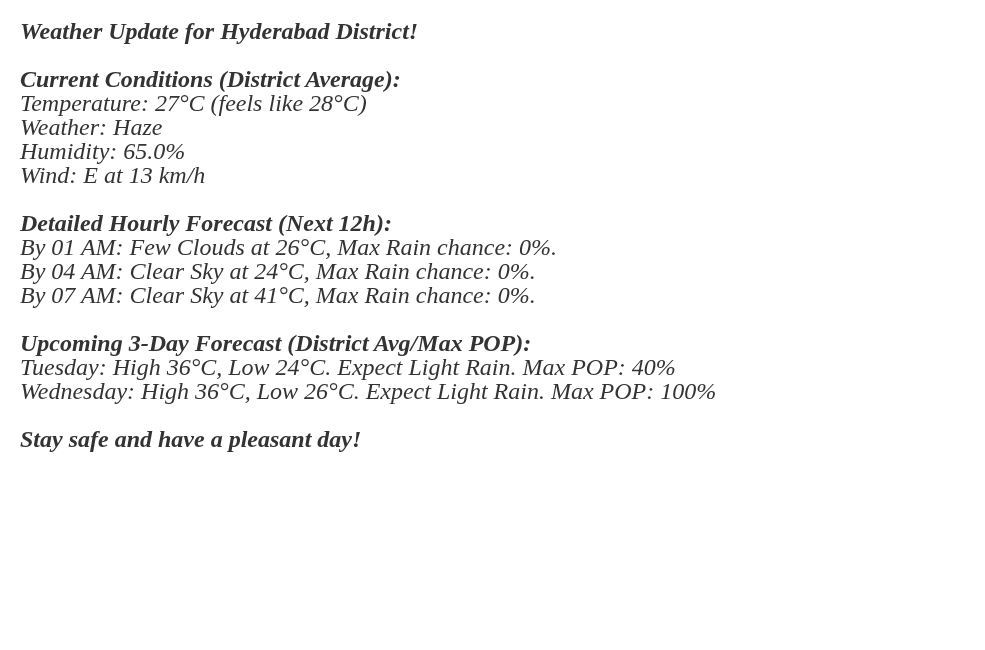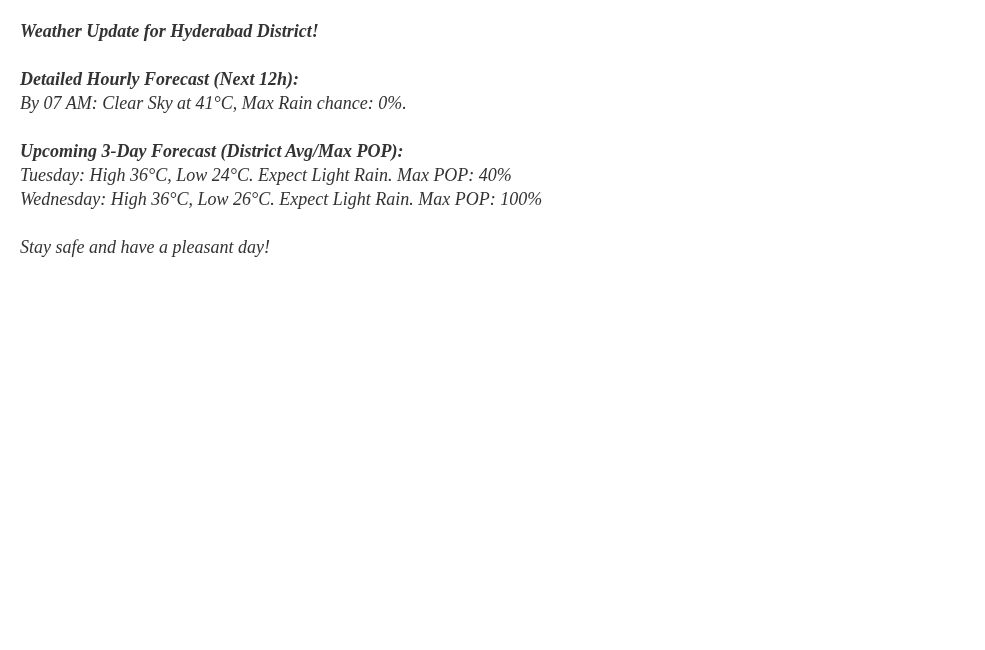--- a/index.html
+++ b/index.html
@@ -6,42 +6,51 @@
   html, body {
     width: 985px;
     height: 650px;
     background: #ffffff;
     overflow: hidden;
   }
   .report {
     padding: 19px 36px 0 20px;
     font-family: "Liberation Serif", "DejaVu Serif", serif;
     font-style: italic;
-    font-size: 18px;
+    font-size: 24px;
     line-height: 24px;
     color: #333333;
   }
   .section { margin-bottom: 24px; }
-  .section:last-child { margin-bottom: 0; }
+  .section:last-child { margin-bottom: 0; font-weight: bold; }
   .line { white-space: pre; }
   .bold { font-weight: 700; }
 </style>
 </head>
 <body>
 
 <div class="report">
 
   <div class="section">
     <div class="line bold">Weather Update for Hyderabad District!</div>
   </div>
 
+  <div class="section">
+    <div class="line bold">Current Conditions (District Average):</div>
+    <div class="line">Temperature: 27°C (feels like 28°C)</div>
+    <div class="line">Weather: Haze</div>
+    <div class="line">Humidity: 65.0%</div>
+    <div class="line">Wind: E at 13 km/h</div>
+  </div>
 
 
   <div class="section">
     <div class="line bold">Detailed Hourly Forecast (Next 12h):</div>
+    <div class="line">By 01 AM: Few Clouds at 26°C, Max Rain chance: 0%.</div>
+    <div class="line">By 04 AM: Clear Sky at 24°C, Max Rain chance: 0%.</div>
     <div class="line">By 07 AM: Clear Sky at 41°C, Max Rain chance: 0%.</div>
   </div>
 
   <div class="section">
     <div class="line bold">Upcoming 3-Day Forecast (District Avg/Max POP):</div>
     <div class="line">Tuesday: High 36°C, Low 24°C. Expect Light Rain. Max POP: 40%</div>
     <div class="line">Wednesday: High 36°C, Low 26°C. Expect Light Rain. Max POP: 100%</div>
   </div>
 
   <div class="section">

